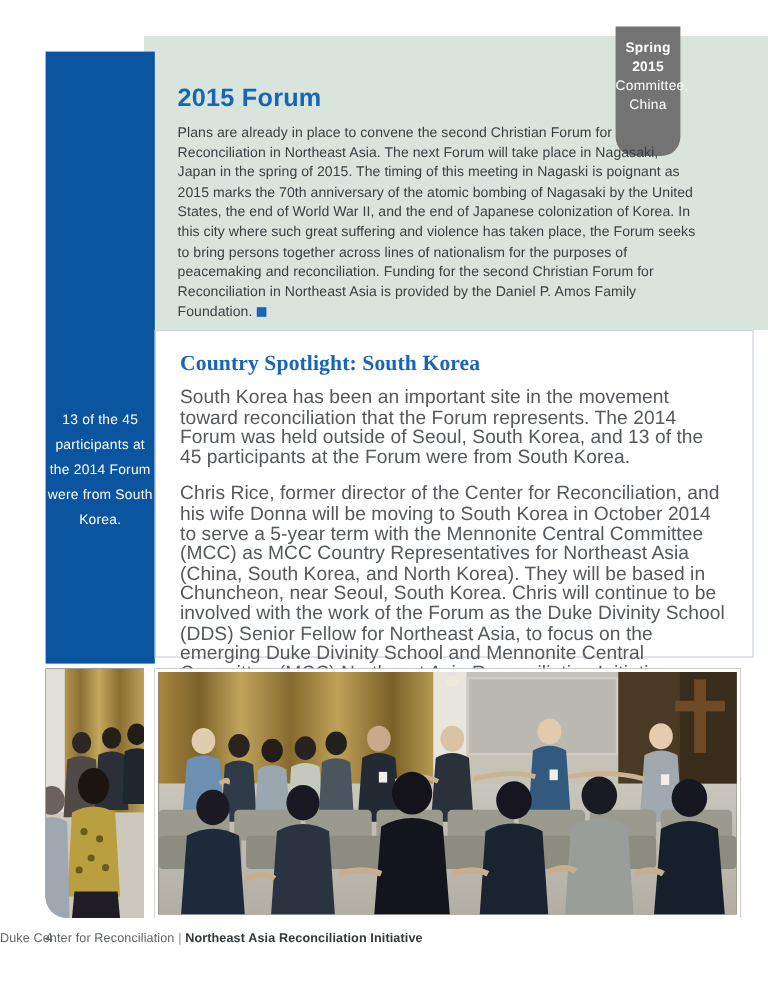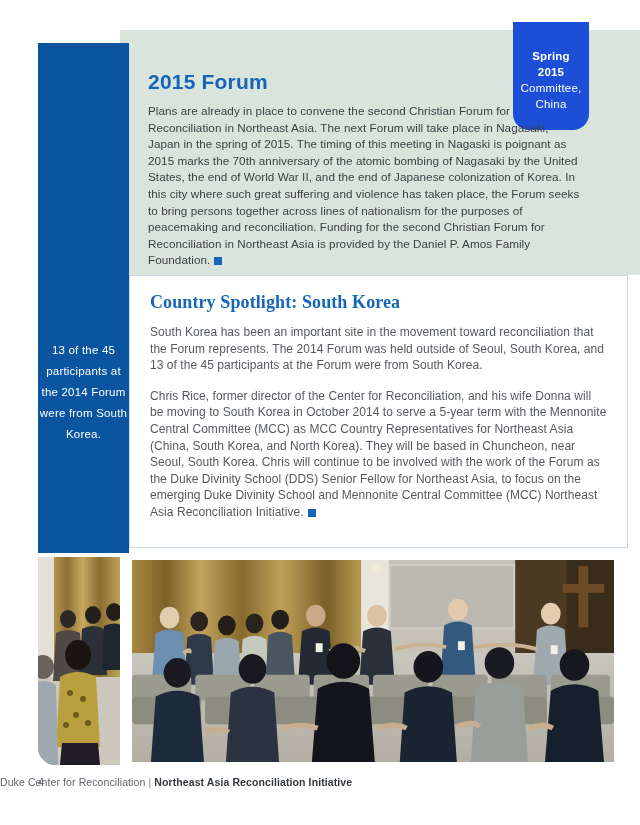--- a/index.html
+++ b/index.html
@@ -50,29 +50,29 @@
     line-height: 21px;
     text-align: center;
     letter-spacing: 0.2px;
   }
 
   
   .season-tab {
     position: absolute;
     left: 513px;
     top: 22px;
-    width: 76px;
+    width: 54px;
     height: 108px;
-    background: #1d4ed8;
+    background: #737373;
     border-bottom-left-radius: 16px;
     border-bottom-right-radius: 16px;
     color: #ffffff;
     text-align: center;
     box-sizing: border-box;
-    padding-top: 26px;
+    padding-top: 10px;
   }
   .season-tab .season-line {
     font-size: 11.5px;
     line-height: 16px;
     font-weight: bold;
     letter-spacing: 0.2px;
   }
   .season-tab .place-line {
     font-size: 11.5px;
     line-height: 16px;
@@ -131,21 +131,21 @@
   .spotlight-title {
     color: #1565b8;
     font-size: 18px;
     font-weight: bold;
     letter-spacing: 0.1px;
     margin: 0 0 11px 0;
     font-family: Liberation Serif, serif;
   }
   .spotlight-body {
     color: #55595e;
-    font-size: 12px;
+    font-size: 16px;
     line-height: 16.6px;
     margin: 0 0 14px 0;
     letter-spacing: 0.05px;
   }
   .spotlight-body:last-child { margin-bottom: 16px; }
 
   
   .photo {
     position: absolute;
     overflow: hidden;

